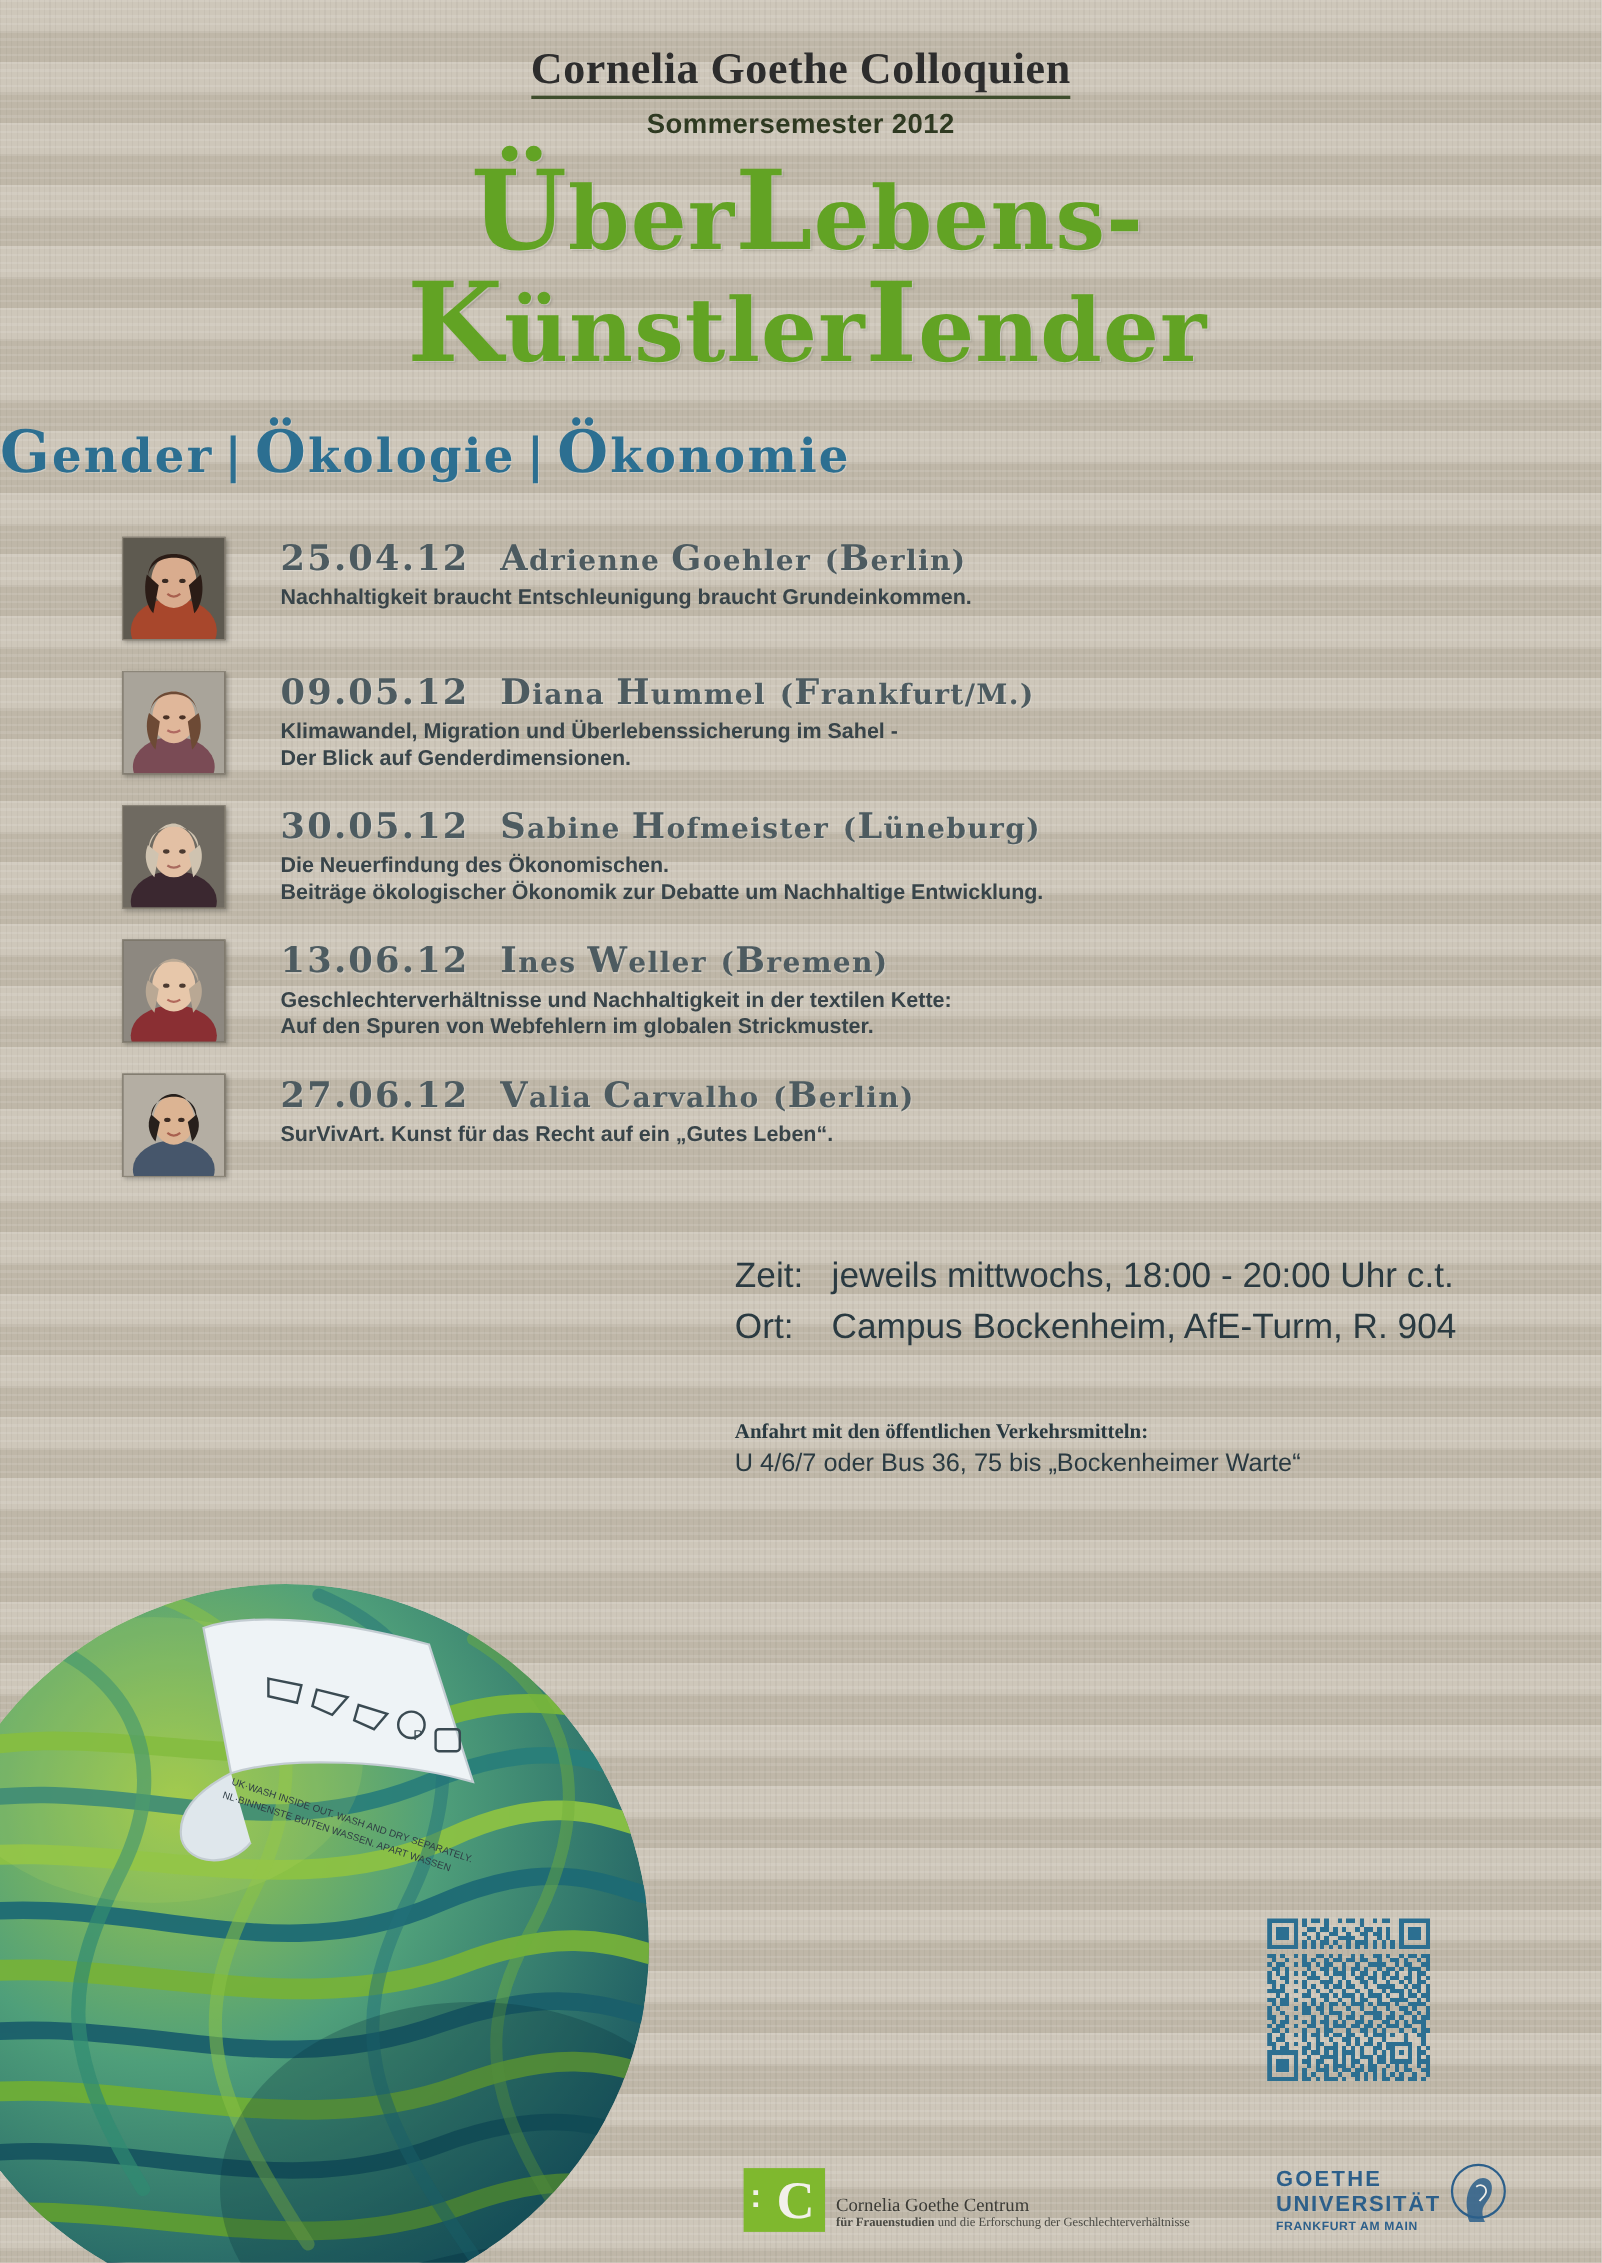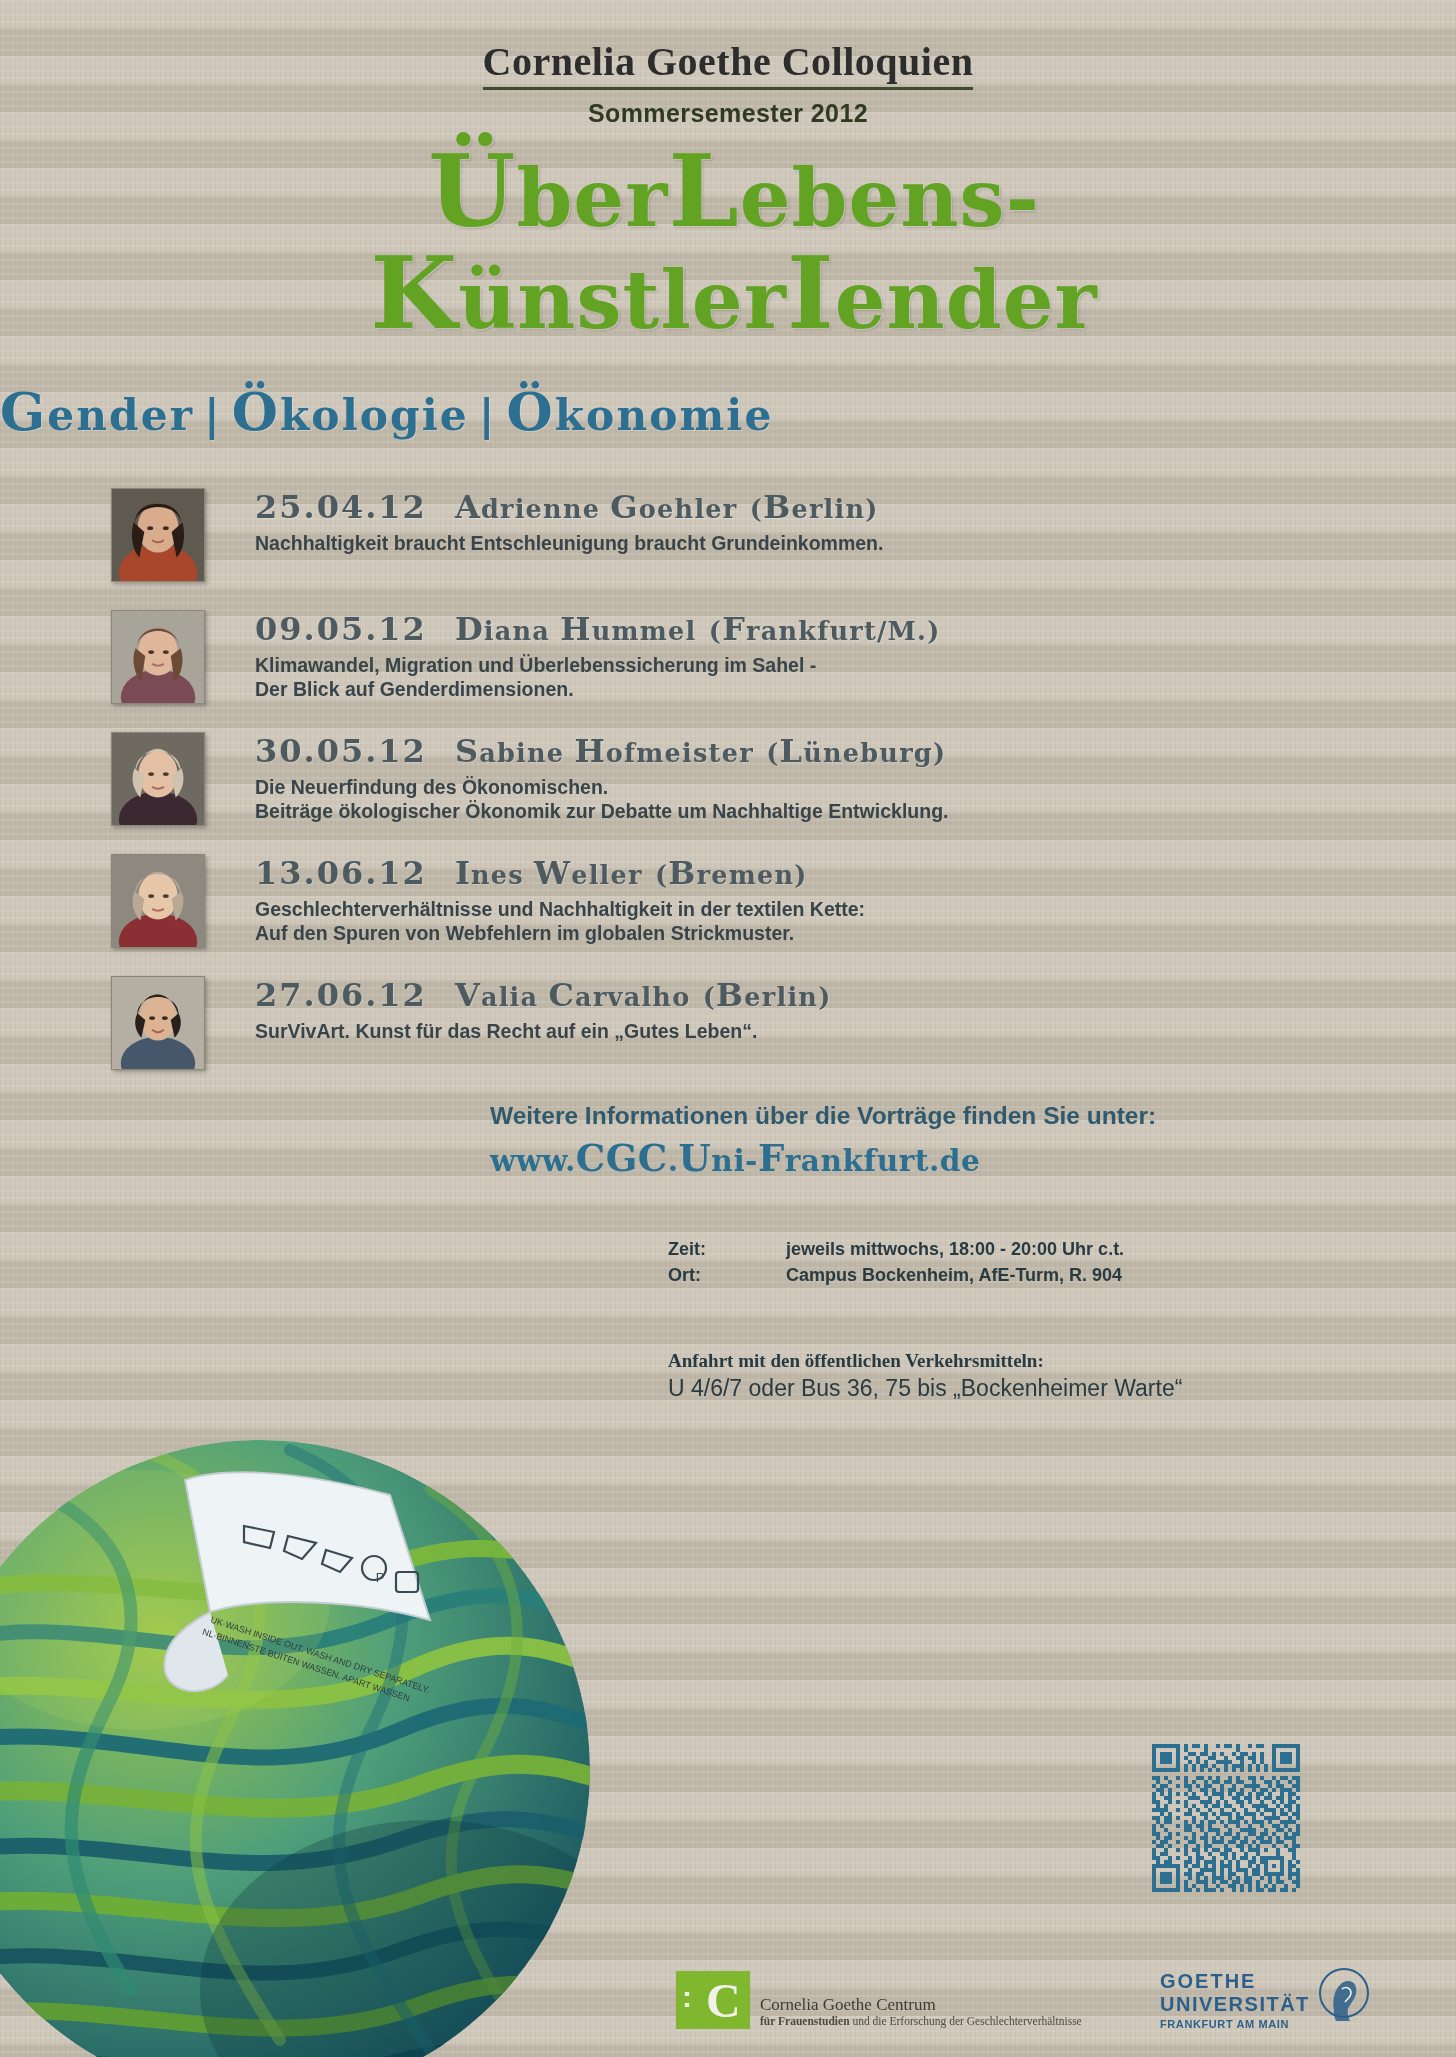--- a/index.html
+++ b/index.html
@@ -163,21 +163,21 @@
     letter-spacing: 0.5px;
     color: #2c6f91;
   }
   .url .sc { font-size: 0.80em; }
 
   .when-where {
     margin-top: 56px;
     padding-left: 668px;
     color: #2a3a41;
   }
-  .ww-row { display: flex; font-size: 18px; font-weight: bold; line-height: 1.45; gap: 30px; }
+  .ww-row { display: flex; font-size: 32px; font-weight: normal; line-height: 1.45; }
   .ww-label { width: 88px; }
 
   .travel {
     margin-top: 62px;
     padding-left: 668px;
     color: #2a3a41;
   }
   .travel-head { font-size: 19px; font-weight: bold; font-family: Liberation Serif, serif; }
   .travel-body { font-size: 23px; margin-top: 3px; }
 
@@ -469,26 +469,20 @@
           </span>
         </div>
         <div class="talk-desc">
           <div>SurVivArt. Kunst für das Recht auf ein „Gutes Leben“.</div>
         </div>
       </div>
     </div>
 
   </div>
 
-  <div class="layer info">
-    <div class="info-line">Weitere Informationen über die Vorträge finden Sie unter:</div>
-    <div class="url">
-      <span class="sc">www.</span><span>CGC</span><span class="sc">.</span><span>U</span><span class="sc">ni-</span><span>F</span><span class="sc">rankfurt</span><span class="sc">.</span><span class="sc">de</span>
-    </div>
-  </div>
 
   <div class="layer when-where">
     <div class="ww-row">
       <span class="ww-label">Zeit:</span>
       <span>jeweils mittwochs, 18:00 - 20:00 Uhr c.t.</span>
     </div>
     <div class="ww-row">
       <span class="ww-label">Ort:</span>
       <span>Campus Bockenheim, AfE-Turm, R. 904</span>
     </div>

